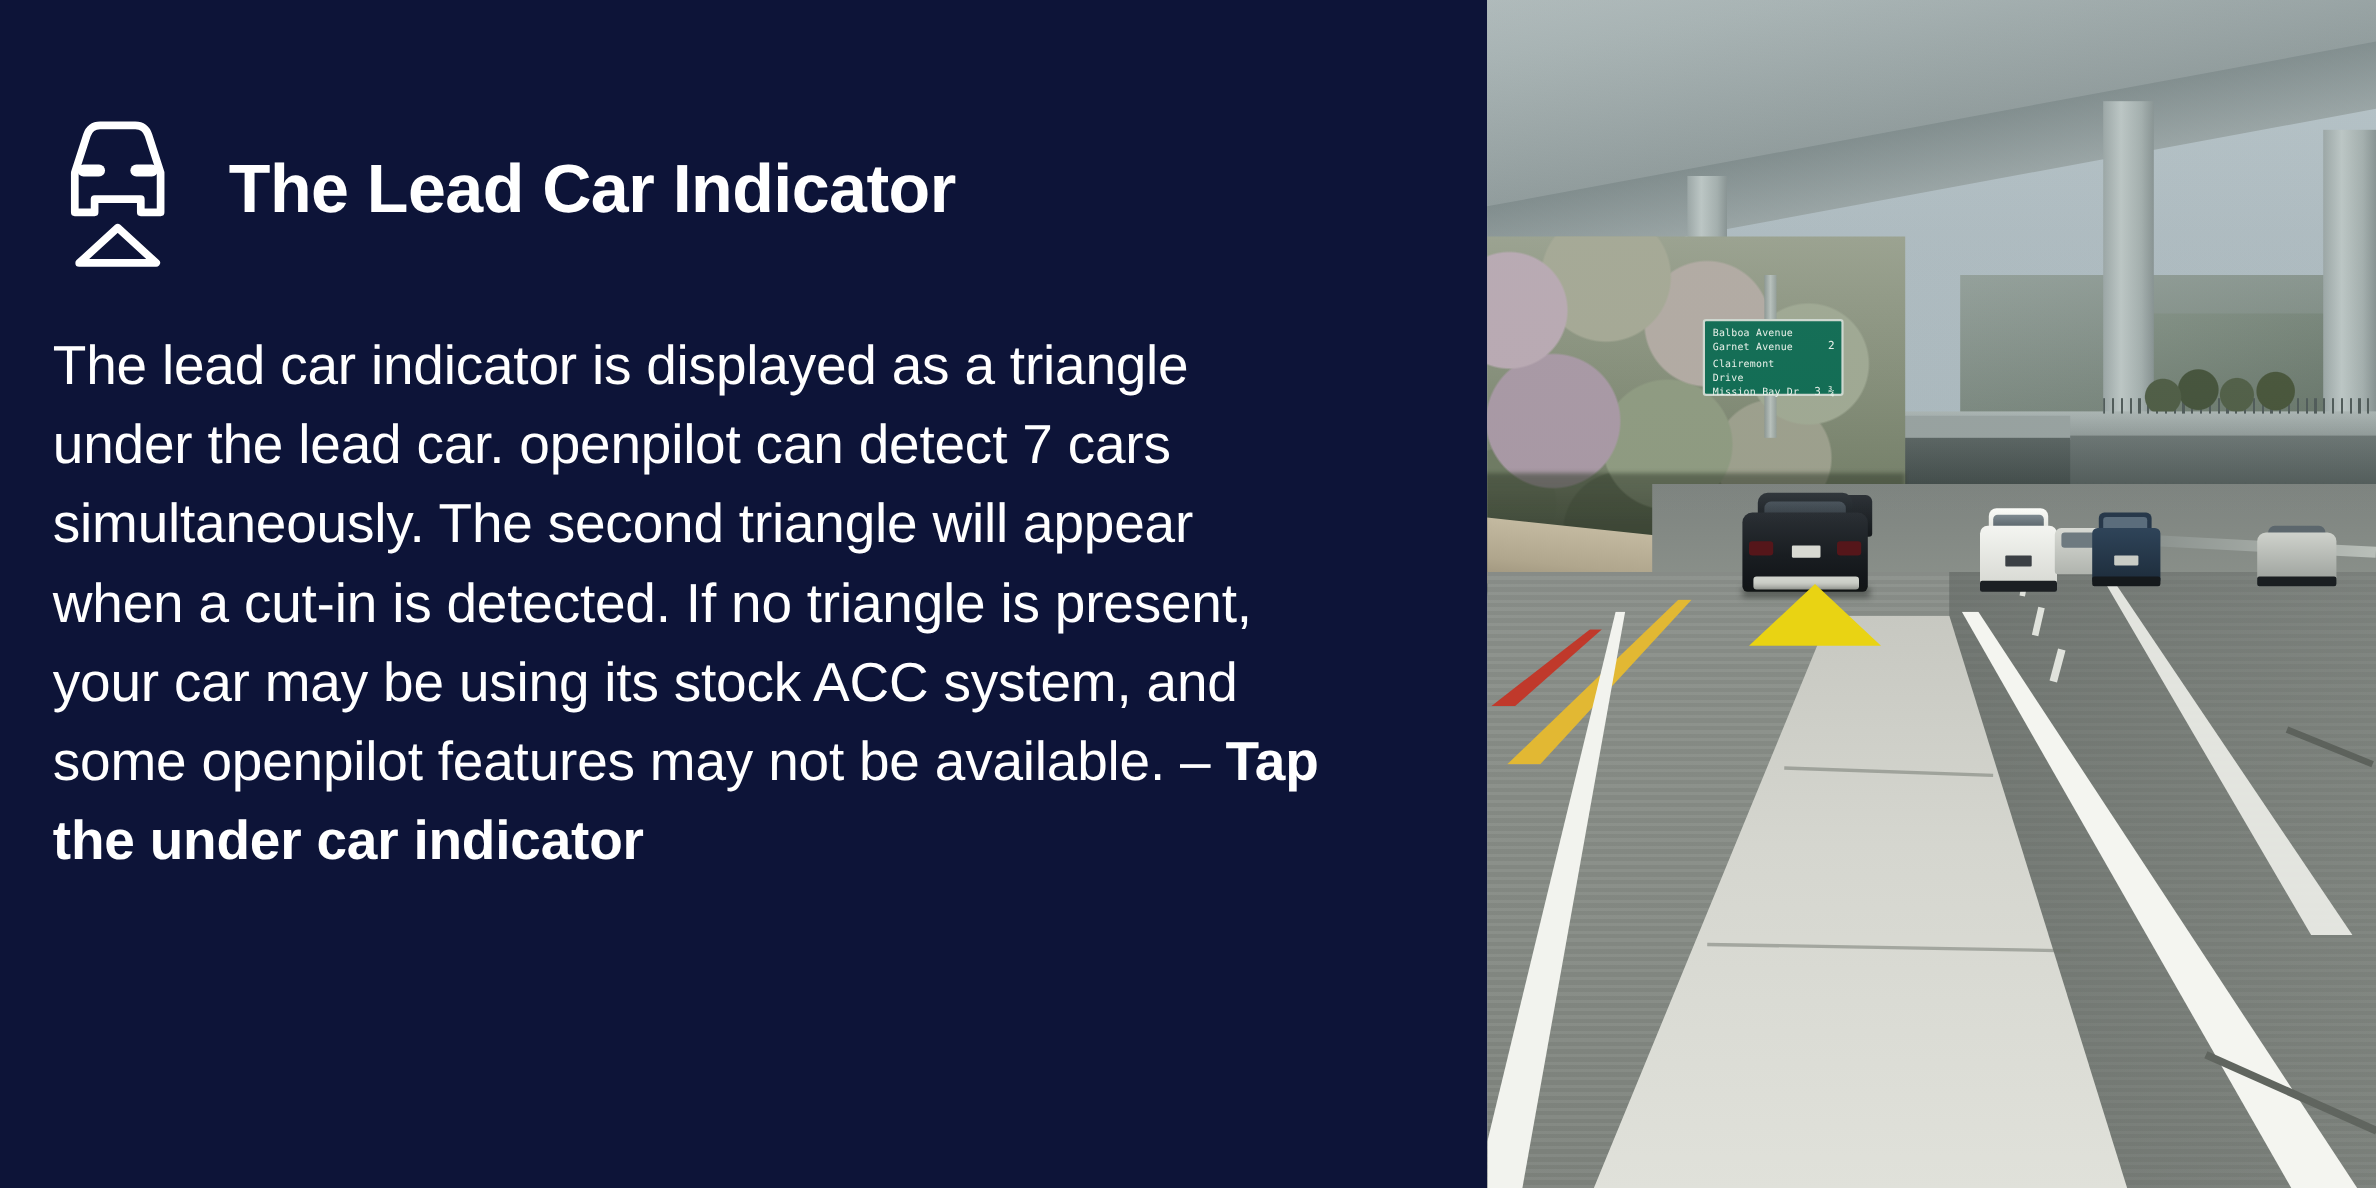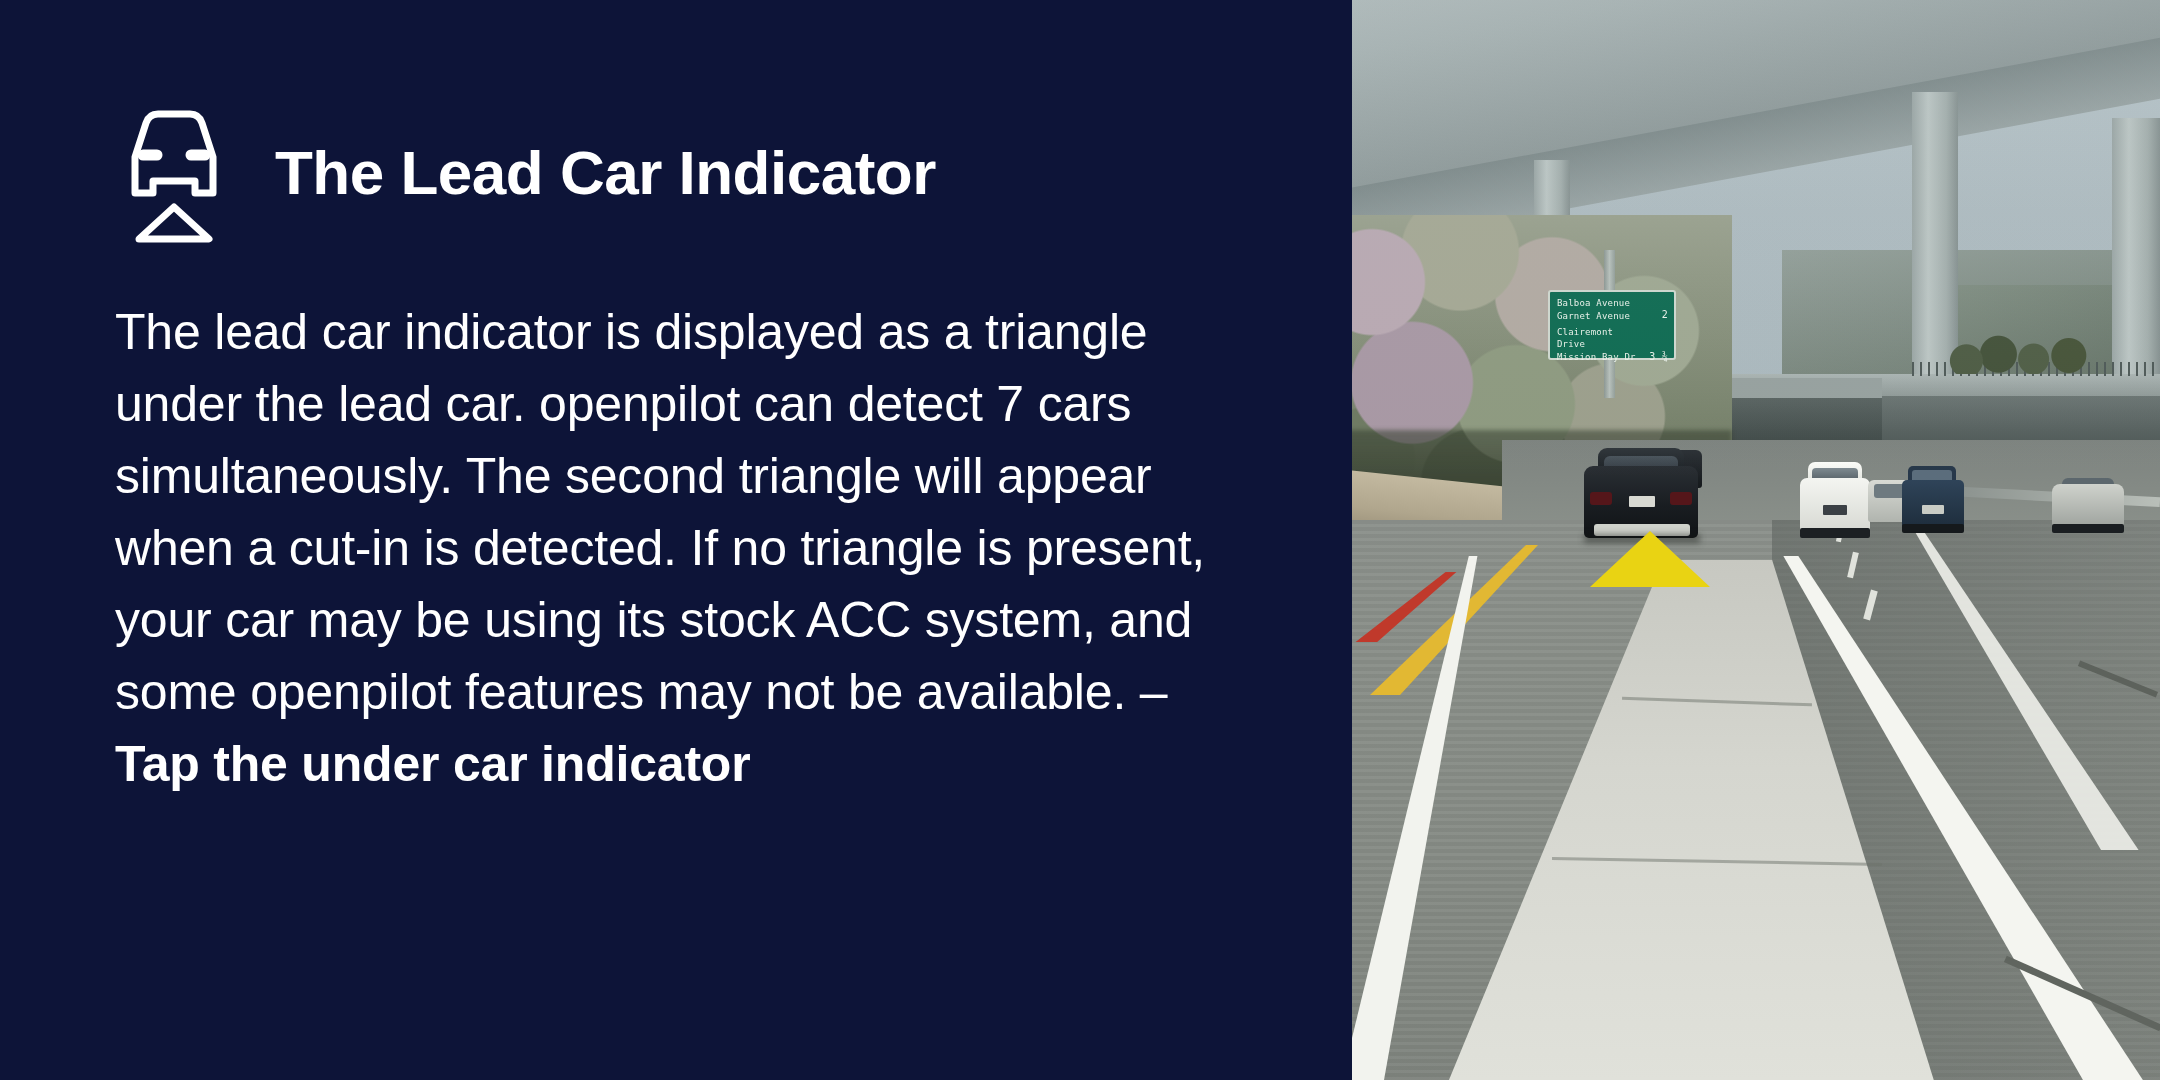--- a/index.html
+++ b/index.html
@@ -9,21 +9,21 @@
     background:#0d1438;
   }
   #root { position:relative; width:2160px; height:1080px; display:flex; }
 
   
   .panel {
     width:1352px; height:1080px;
     background:#0d1438;
     position:relative; flex:0 0 1352px;
   }
-  .panel-inner { padding:98px 96px 0 115px; }
+  .panel-inner { padding:98px 96px 0 48px; }
 
   .title-row { display:flex; align-items:center; gap:42px; height:150px; }
 
   .lead-icon { width:118px; height:144px; flex:0 0 118px; position:relative; }
   .lead-icon svg { display:block; width:118px; height:144px; }
 
   .title {
     color:#ffffff;
     font-size:62px;
     font-weight:bold;

